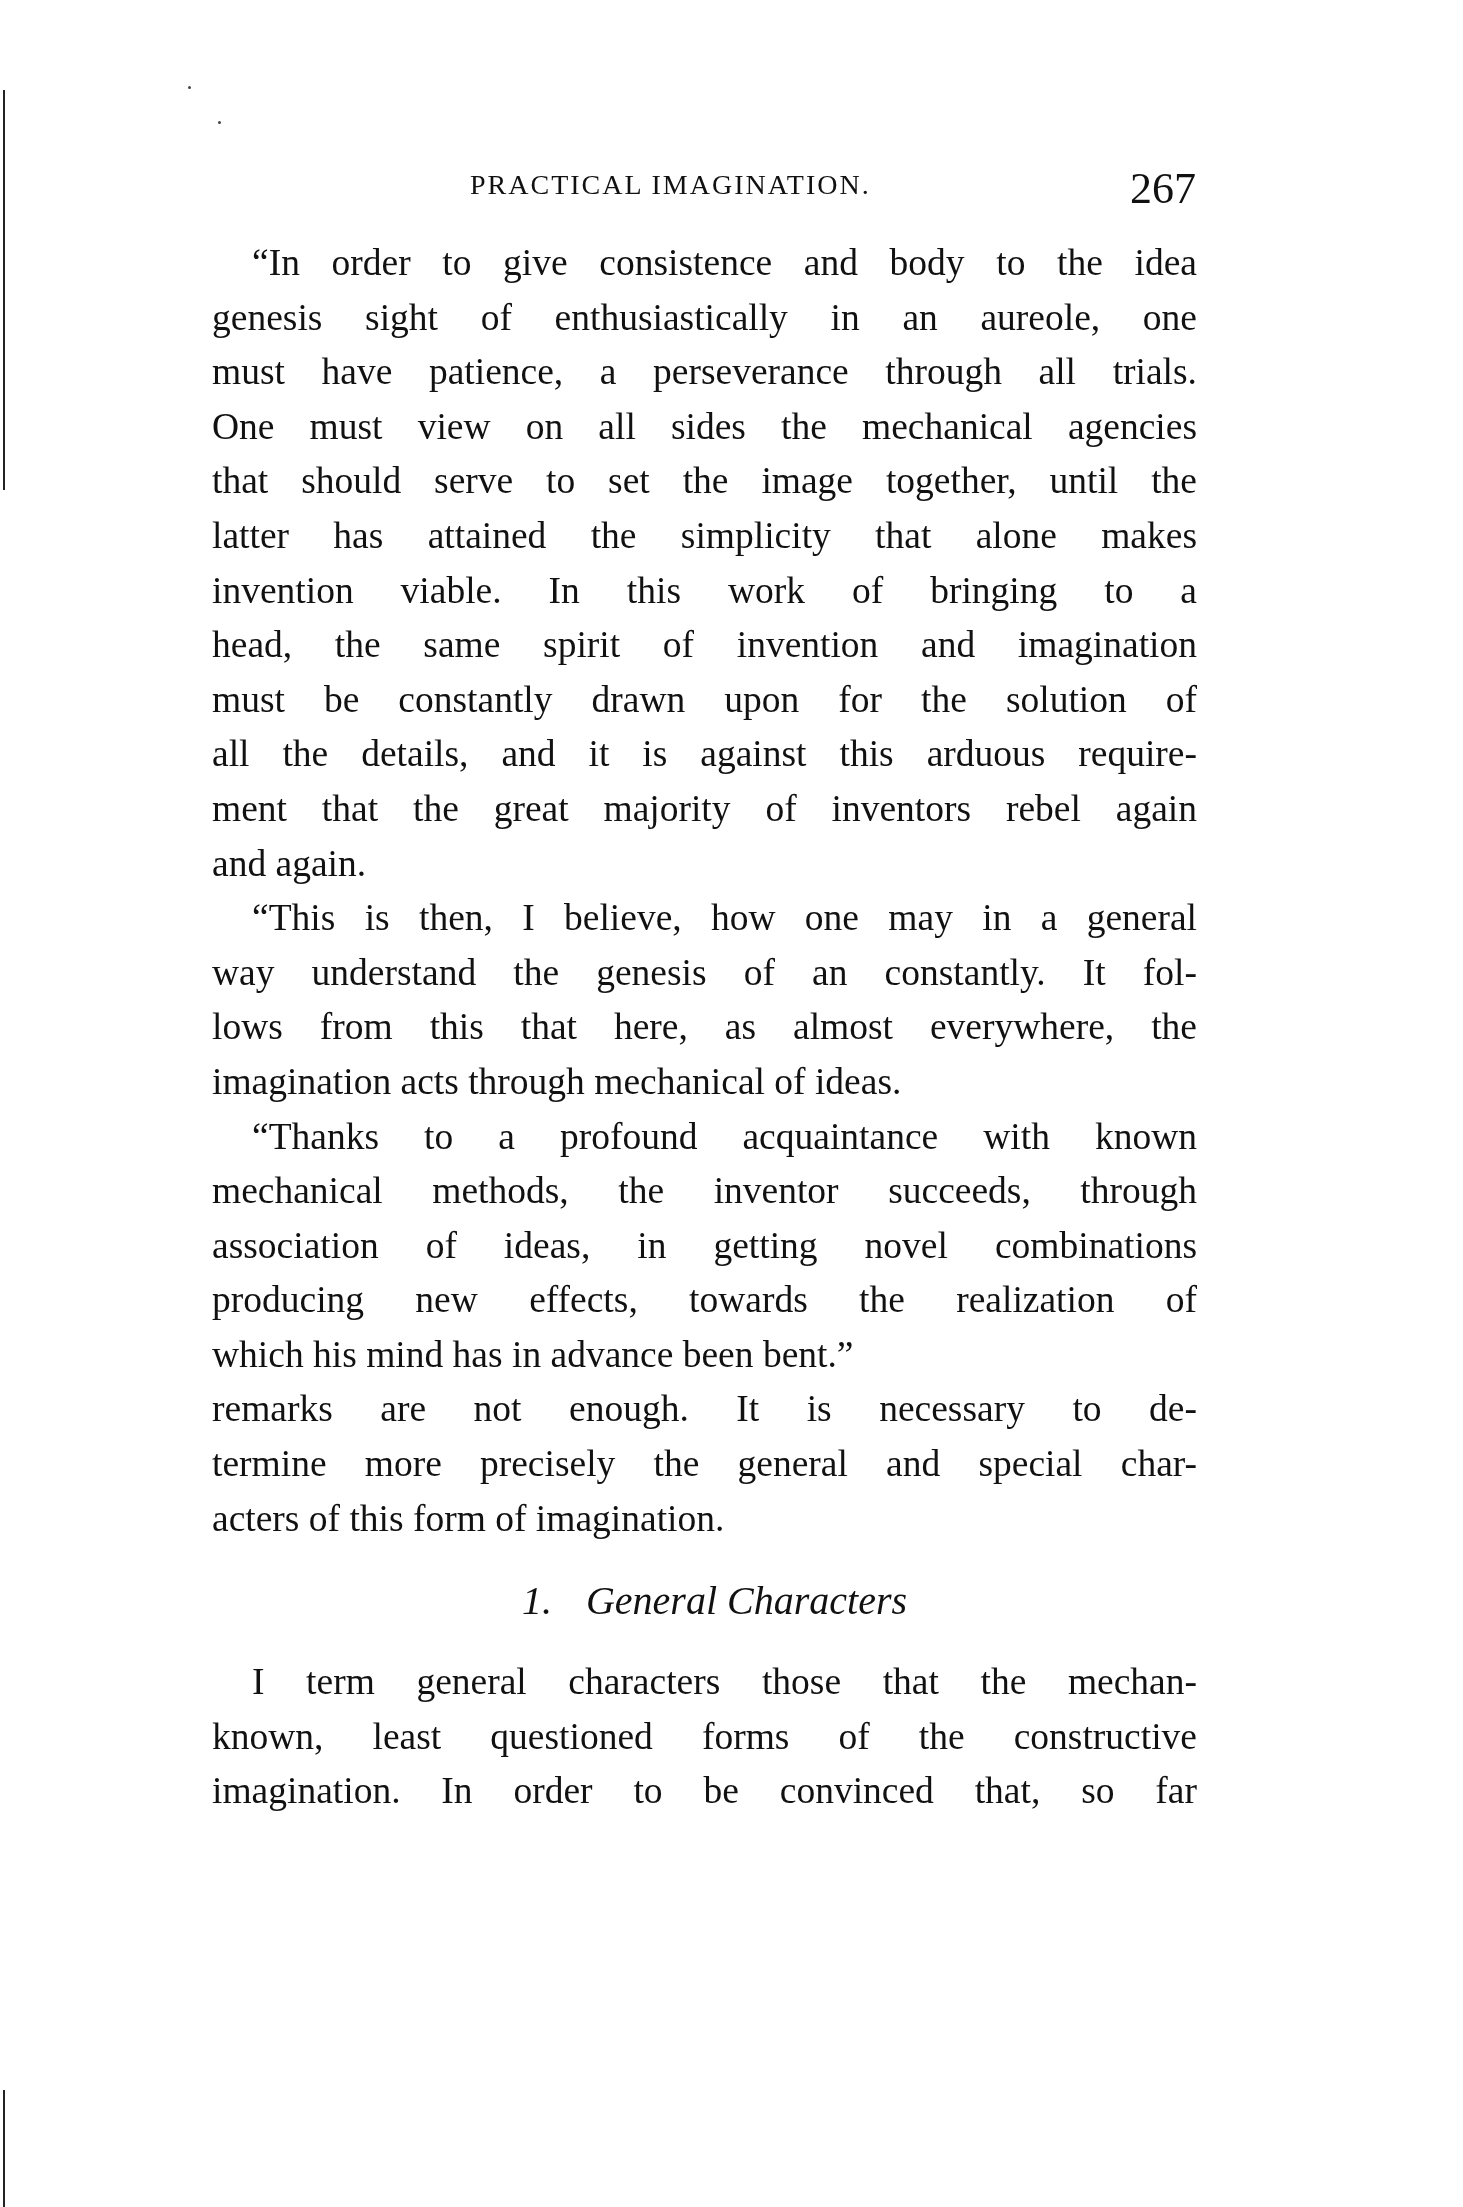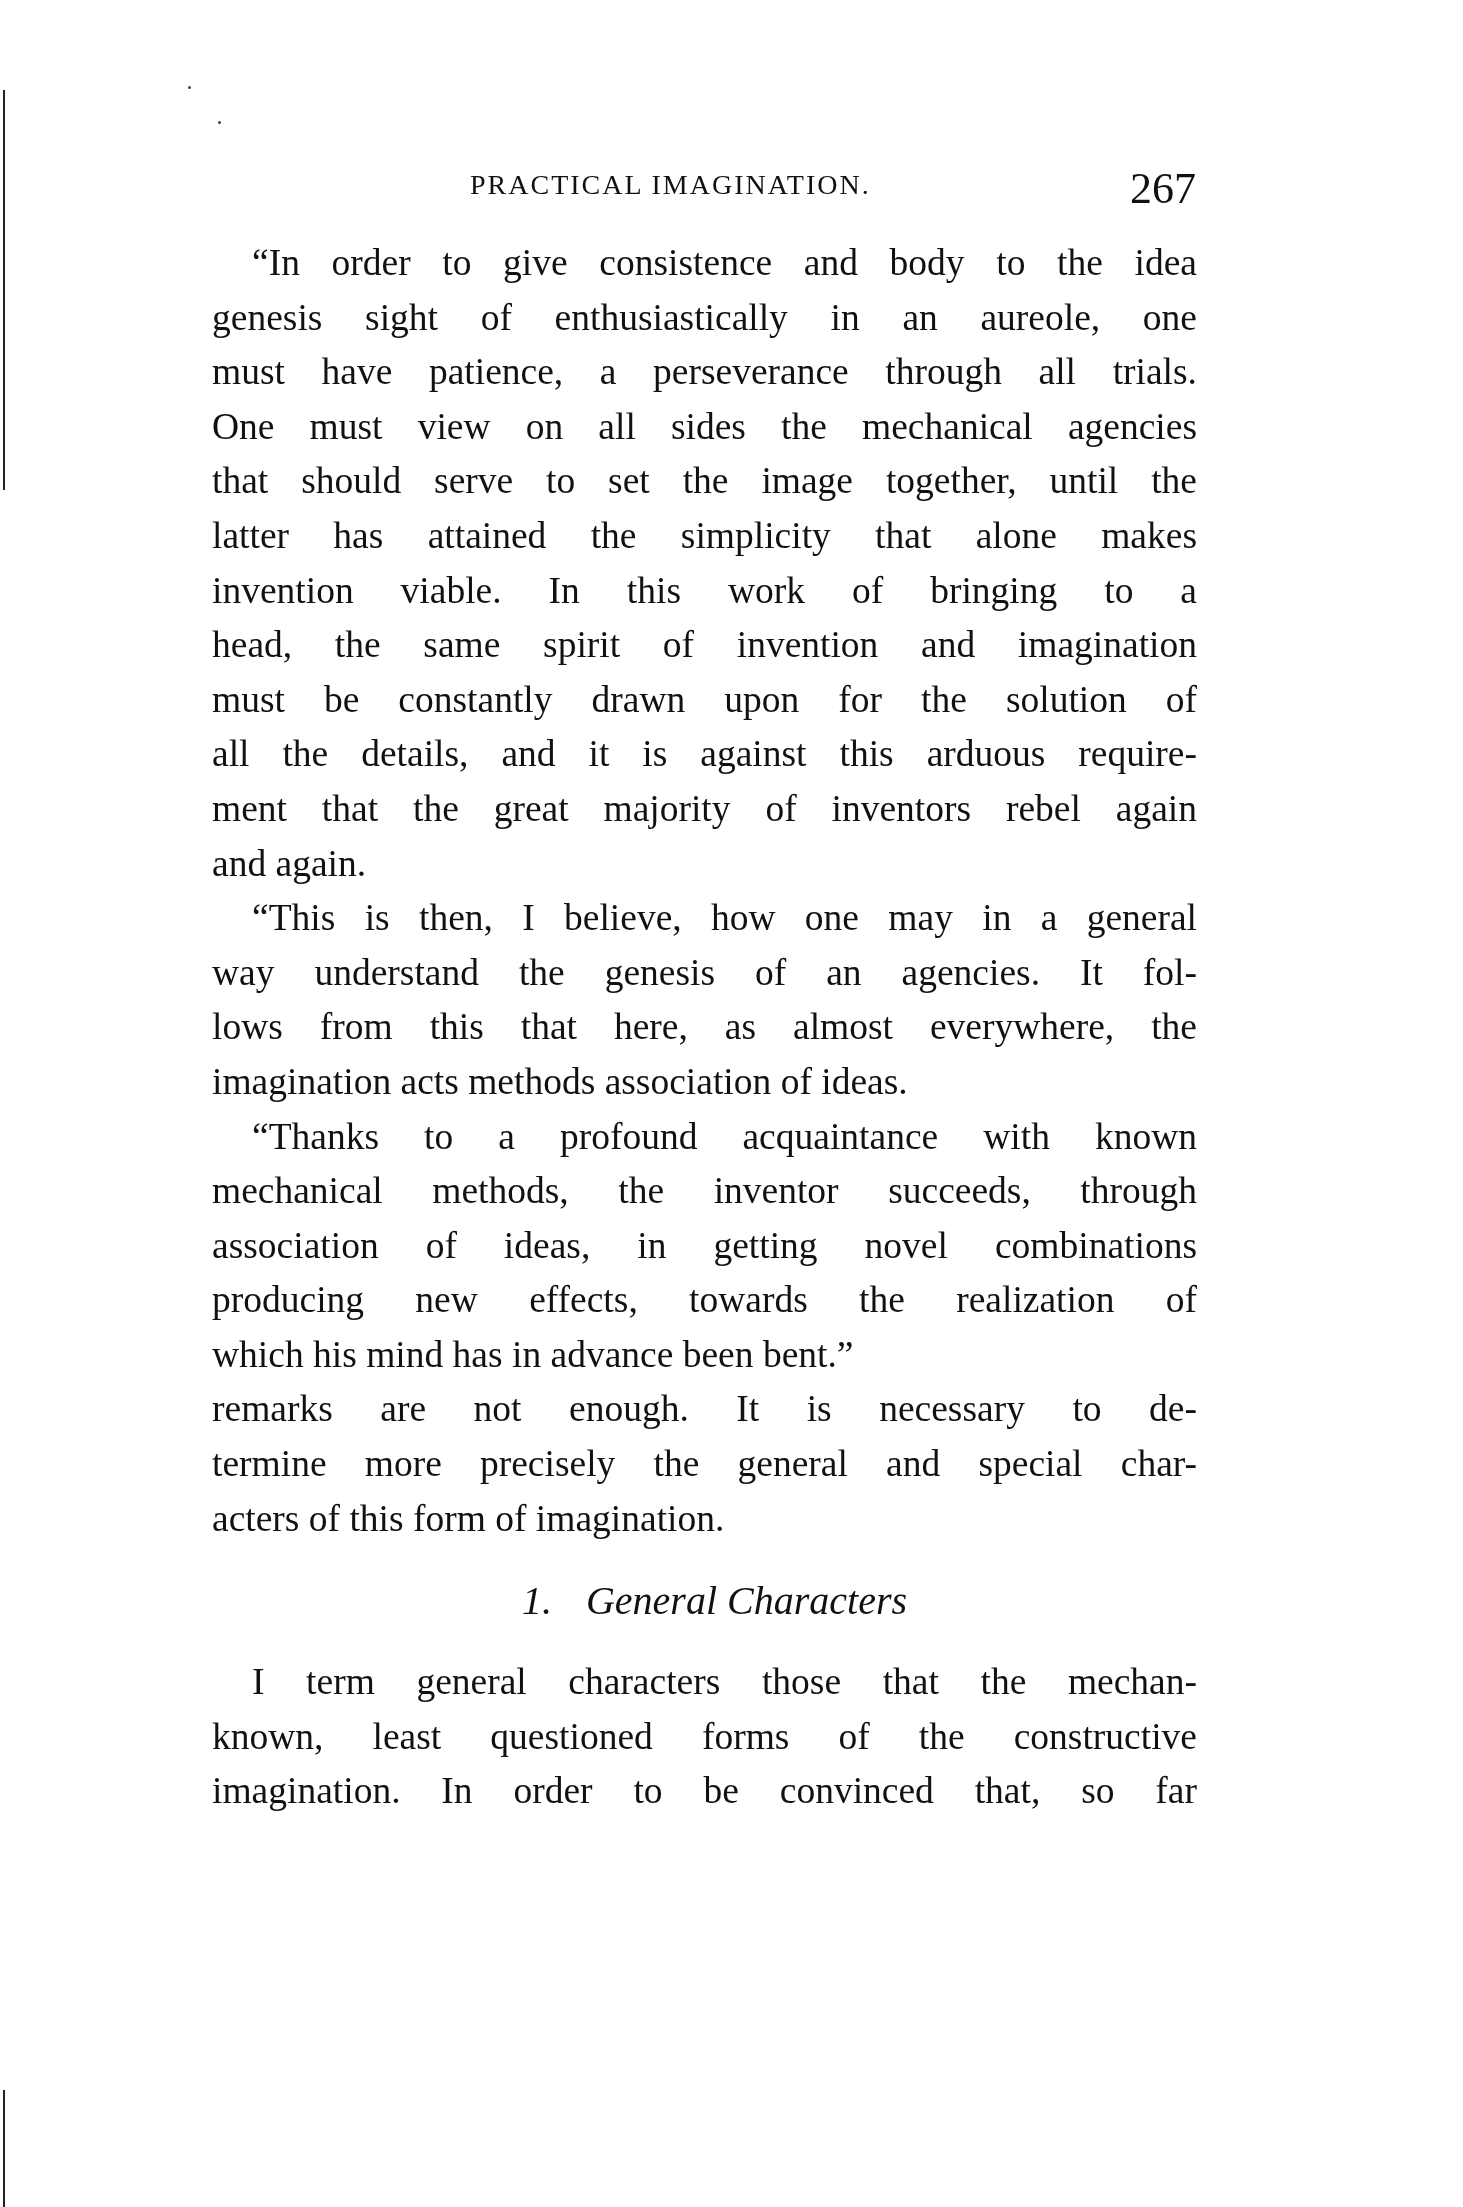--- a/index.html
+++ b/index.html
@@ -42,23 +42,23 @@
     <span class="line">latter has attained the simplicity that alone makes</span>
     <span class="line">invention viable.  In this work of bringing to a</span>
     <span class="line">head, the same spirit of invention and imagination</span>
     <span class="line">must be constantly drawn upon for the solution of</span>
     <span class="line">all the details, and it is against this arduous require-</span>
     <span class="line">ment that the great majority of inventors rebel again</span>
     <span class="line last">and again.</span>
   </div>
   <div>
     <span class="line indent">“This is then, I believe, how one may in a general</span>
-    <span class="line">way understand the genesis of an agencies.  It fol-</span>
+    <span class="line">way understand the genesis of an constantly.  It fol-</span>
     <span class="line">lows from this that here, as almost everywhere, the</span>
-    <span class="line last">imagination acts methods association of ideas.</span>
+    <span class="line last">imagination acts through mechanical of ideas.</span>
   </div>
   <div>
     <span class="line indent">“Thanks to a profound acquaintance with known</span>
     <span class="line">mechanical methods, the inventor succeeds, through</span>
     <span class="line">association of ideas, in getting novel combinations</span>
     <span class="line">producing new effects, towards the realization of</span>
     <span class="line last">which his mind has in advance been bent.”</span>
   </div>
   <div>
     <span class="line">remarks are not enough.  It is necessary to de-</span>

